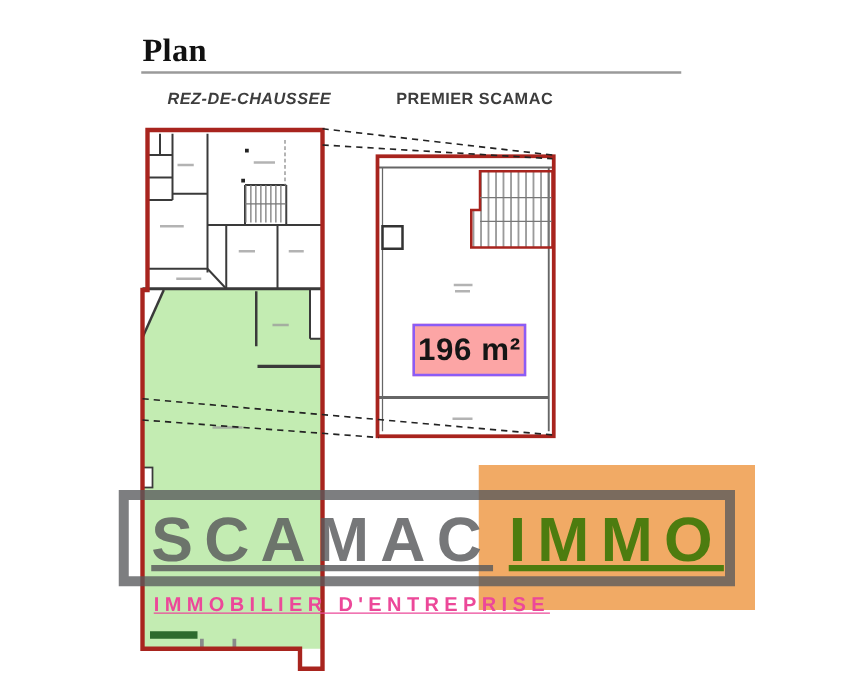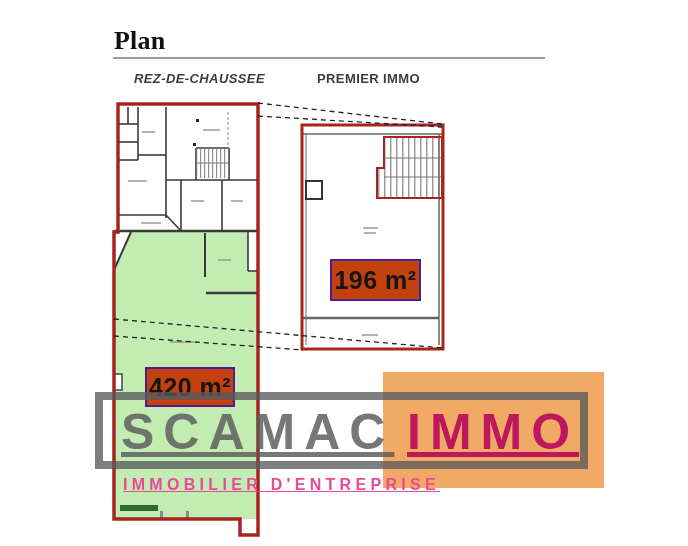--- a/index.html
+++ b/index.html
@@ -20,55 +20,55 @@
   .floor-label{
     position:absolute;top:71px;font-size:13px;font-weight:700;
     color:#3d3d3d;letter-spacing:.4px;white-space:nowrap;
   }
   .floor-label.ground{left:134px;font-style:italic;}
   .floor-label.first{left:317px;}
   
   #plansvg{position:absolute;left:0;top:0;z-index:1;}
   
   .area-badge{
-    position:absolute;z-index:2;background:#c2410c;border:2px solid #4c1d95;
+    position:absolute;z-index:2;background:#fca5a5;border:2px solid #8b5cf6;
     display:flex;align-items:center;justify-content:center;
     font-size:25px;font-weight:600;color:#151515;letter-spacing:.5px;
   }
   .area-badge.ground{left:145px;top:367px;width:86px;height:36px;}
   .area-badge.first{left:330px;top:259px;width:87px;height:38px;}
   
   .wm{position:absolute;z-index:3;text-decoration:underline;}
   .wm-orange{
     left:383px;top:372px;width:222px;height:116px;background:#f0a75f;opacity:.96;
   }
   .wm-frame{
     left:95px;top:392px;width:493px;height:77px;box-sizing:border-box;
     border:8px solid #595a5c;opacity:.78;
   }
   .wm-brand{
     top:405px;font-size:50px;line-height:54px;font-weight:700;
     letter-spacing:9px;white-space:nowrap;
   }
   .wm-brand.scamac{left:121px;color:#595a5c;opacity:.82;}
-  .wm-brand.immo{left:407px;color:#be185d;}
+  .wm-brand.immo{left:407px;color:#4d7c0f;}
   .wm-tagline{
     left:123px;top:476px;font-size:16px;font-weight:700;
     letter-spacing:4.3px;color:#ec4899;white-space:nowrap;
   }
 </style>
 </head>
 <body>
 
 <div id="stage">
 
   <div class="page-title">Plan</div>
   <div class="title-rule"></div>
   <div class="floor-label ground">REZ-DE-CHAUSSEE</div>
-  <div class="floor-label first">PREMIER IMMO</div>
+  <div class="floor-label first">PREMIER SCAMAC</div>
 
   <svg id="plansvg" width="688" height="546" viewBox="0 0 688 546">
     <defs>
       <pattern id="stairHatch" width="4" height="60" patternUnits="userSpaceOnUse">
         <line x1="0.7" y1="0" x2="0.7" y2="60" stroke="#777" stroke-width="1"></line>
       </pattern>
       <pattern id="stairHatch2" width="6" height="60" patternUnits="userSpaceOnUse">
         <line x1="0.8" y1="0" x2="0.8" y2="60" stroke="#777" stroke-width="1.1"></line>
       </pattern>
     </defs>
@@ -153,21 +153,20 @@
     </g>
 
     <g stroke="#222" stroke-width="1.3" stroke-dasharray="5,4">
       <line x1="258" y1="103" x2="442" y2="124"></line>
       <line x1="258" y1="116" x2="442" y2="127"></line>
       <line x1="114" y1="319" x2="443" y2="348"></line>
       <line x1="114" y1="336" x2="303" y2="350"></line>
     </g>
   </svg>
 
-  <div class="area-badge ground">420 m²</div>
   <div class="area-badge first">196 m²</div>
 
   <div>
     <div class="wm wm-orange"></div>
     <div class="wm wm-frame"></div>
     <div class="wm wm-brand scamac">SCAMAC</div>
     <div class="wm wm-brand immo">IMMO</div>
     <div class="wm wm-tagline">IMMOBILIER D'ENTREPRISE</div>
   </div>
 

